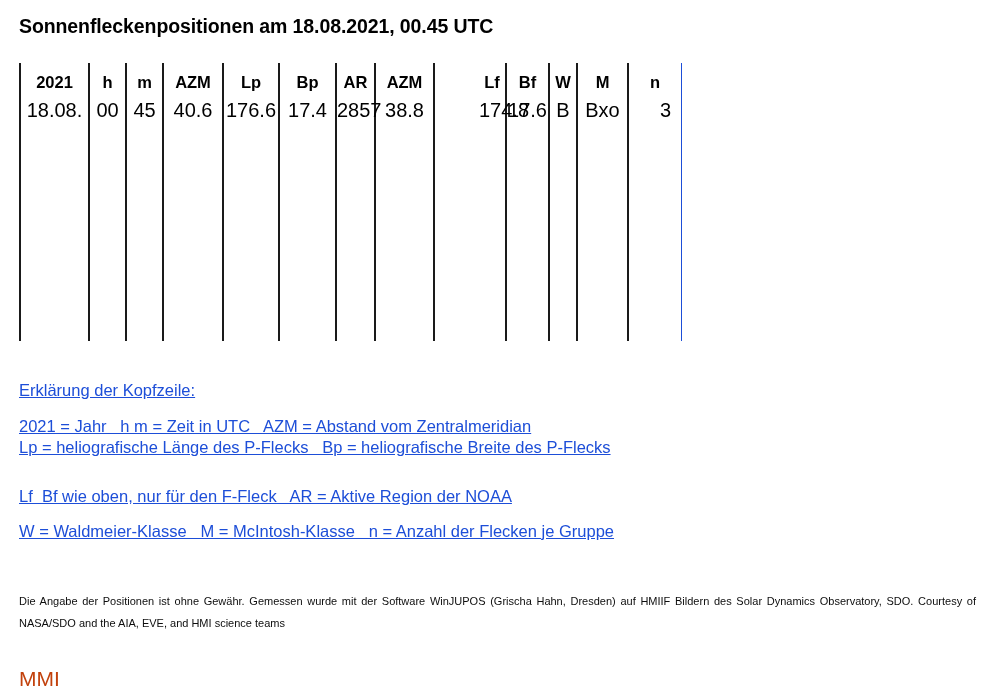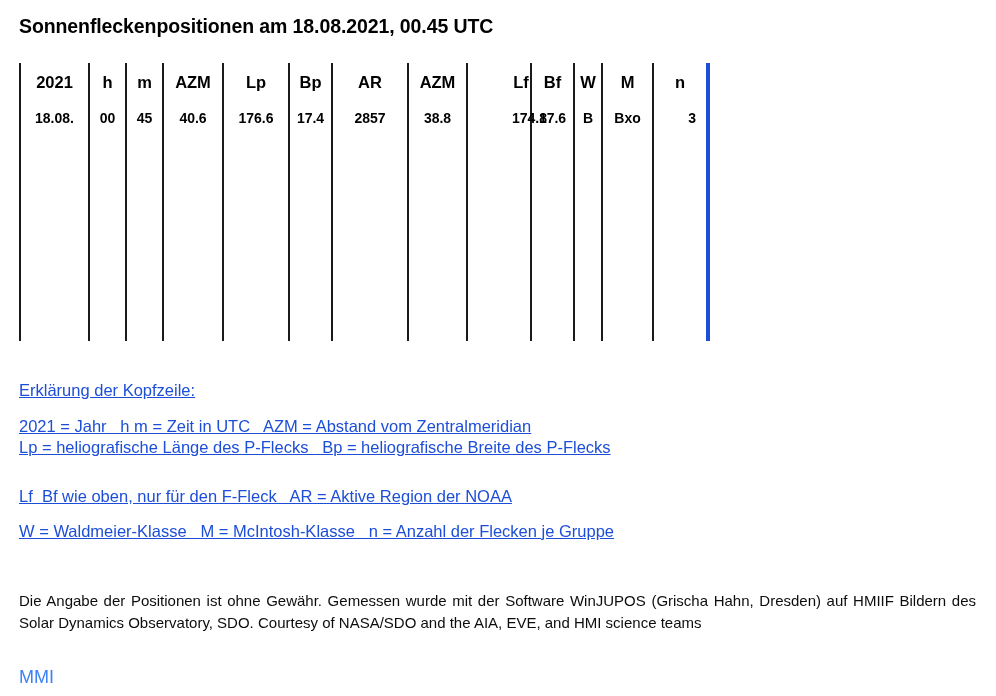--- a/index.html
+++ b/index.html
@@ -30,21 +30,21 @@
 
   
   #data-table {
     position: absolute;
     left: 19px;
     top: 63px;
     height: 278px;
     display: flex;
     align-items: stretch;
     border-left: 2px solid #1a1a1a;
-    border-right: 4px solid #1d4ed8;
+    border-right: 1px solid #1d4ed8;
     box-sizing: border-box;
   }
   .col {
     position: relative;
     box-sizing: border-box;
     border-right: 2px solid #1a1a1a;
     padding: 0;
     display: block;
   }
   .col:last-child {
@@ -52,27 +52,26 @@
   }
   .col .hd {
     font-size: 16.5px;
     font-weight: bold;
     line-height: 1;
     text-align: center;
     padding-top: 11px;
     white-space: nowrap;
   }
   .col .vl {
-    font-size: 14px;
-    font-weight: bold;
+    font-size: 20px;
+    font-weight: normal;
     line-height: 1;
     text-align: center;
     padding-top: 9px;
     white-space: nowrap;
-    margin-top: 11px;
   }
   
   .col.al-right .vl { text-align: right; padding-right: 10px; }
   .col.al-right .hd { text-align: center; }
 
   
   .explain {
     position: absolute;
     left: 19px;
     font-size: 16.5px;
@@ -86,33 +85,33 @@
   #explain-line-2  { top: 439px; }
   #explain-line-3  { top: 488px; }
   #explain-line-4  { top: 523px; text-align: right; }
 
   
   #footer-note {
     position: absolute;
     left: 19px;
     top: 590px;
     width: 957px;
-    font-size: 15px;
+    font-size: 11px;
     line-height: 22px;
     text-align: justify;
     text-justify: inter-word;
     color: #0d0d0d;
   }
   #footer-signature {
     position: absolute;
     left: 19px;
     top: 668px;
-    font-size: 18px;
+    font-size: 21px;
     line-height: 1;
-    color: #3b82f6;
+    color: #c2410c;
   }
 </style>
 </head>
 <body>
 
 <div id="page-title">Sonnenfleckenpositionen am 18.08.2021, 00.45 UTC</div>
 
 <div id="data-table">
     <div class="col" style="width: 69px;">
       <div class="hd">2021</div>
@@ -123,37 +122,37 @@
       <div class="vl">00</div>
     </div>
     <div class="col" style="width: 37px;">
       <div class="hd">m</div>
       <div class="vl">45</div>
     </div>
     <div class="col" style="width: 60px;">
       <div class="hd">AZM</div>
       <div class="vl">40.6</div>
     </div>
-    <div class="col" style="width: 66px;">
+    <div class="col" style="width: 56px;">
       <div class="hd">Lp</div>
       <div class="vl">176.6</div>
     </div>
-    <div class="col" style="width: 43px;">
+    <div class="col" style="width: 57px;">
       <div class="hd">Bp</div>
       <div class="vl">17.4</div>
     </div>
-    <div class="col" style="width: 76px;">
+    <div class="col" style="width: 39px;">
       <div class="hd">AR</div>
       <div class="vl">2857</div>
     </div>
     <div class="col" style="width: 59px;">
       <div class="hd">AZM</div>
       <div class="vl">38.8</div>
     </div>
-    <div class="col" style="width: 64px; padding-left: 44px;">
+    <div class="col" style="width: 72px; padding-left: 44px;">
       <div class="hd">Lf</div>
       <div class="vl">174.8</div>
     </div>
     <div class="col" style="width: 43px;">
       <div class="hd">Bf</div>
       <div class="vl">17.6</div>
     </div>
     <div class="col" style="width: 28px;">
       <div class="hd">W</div>
       <div class="vl">B</div>

